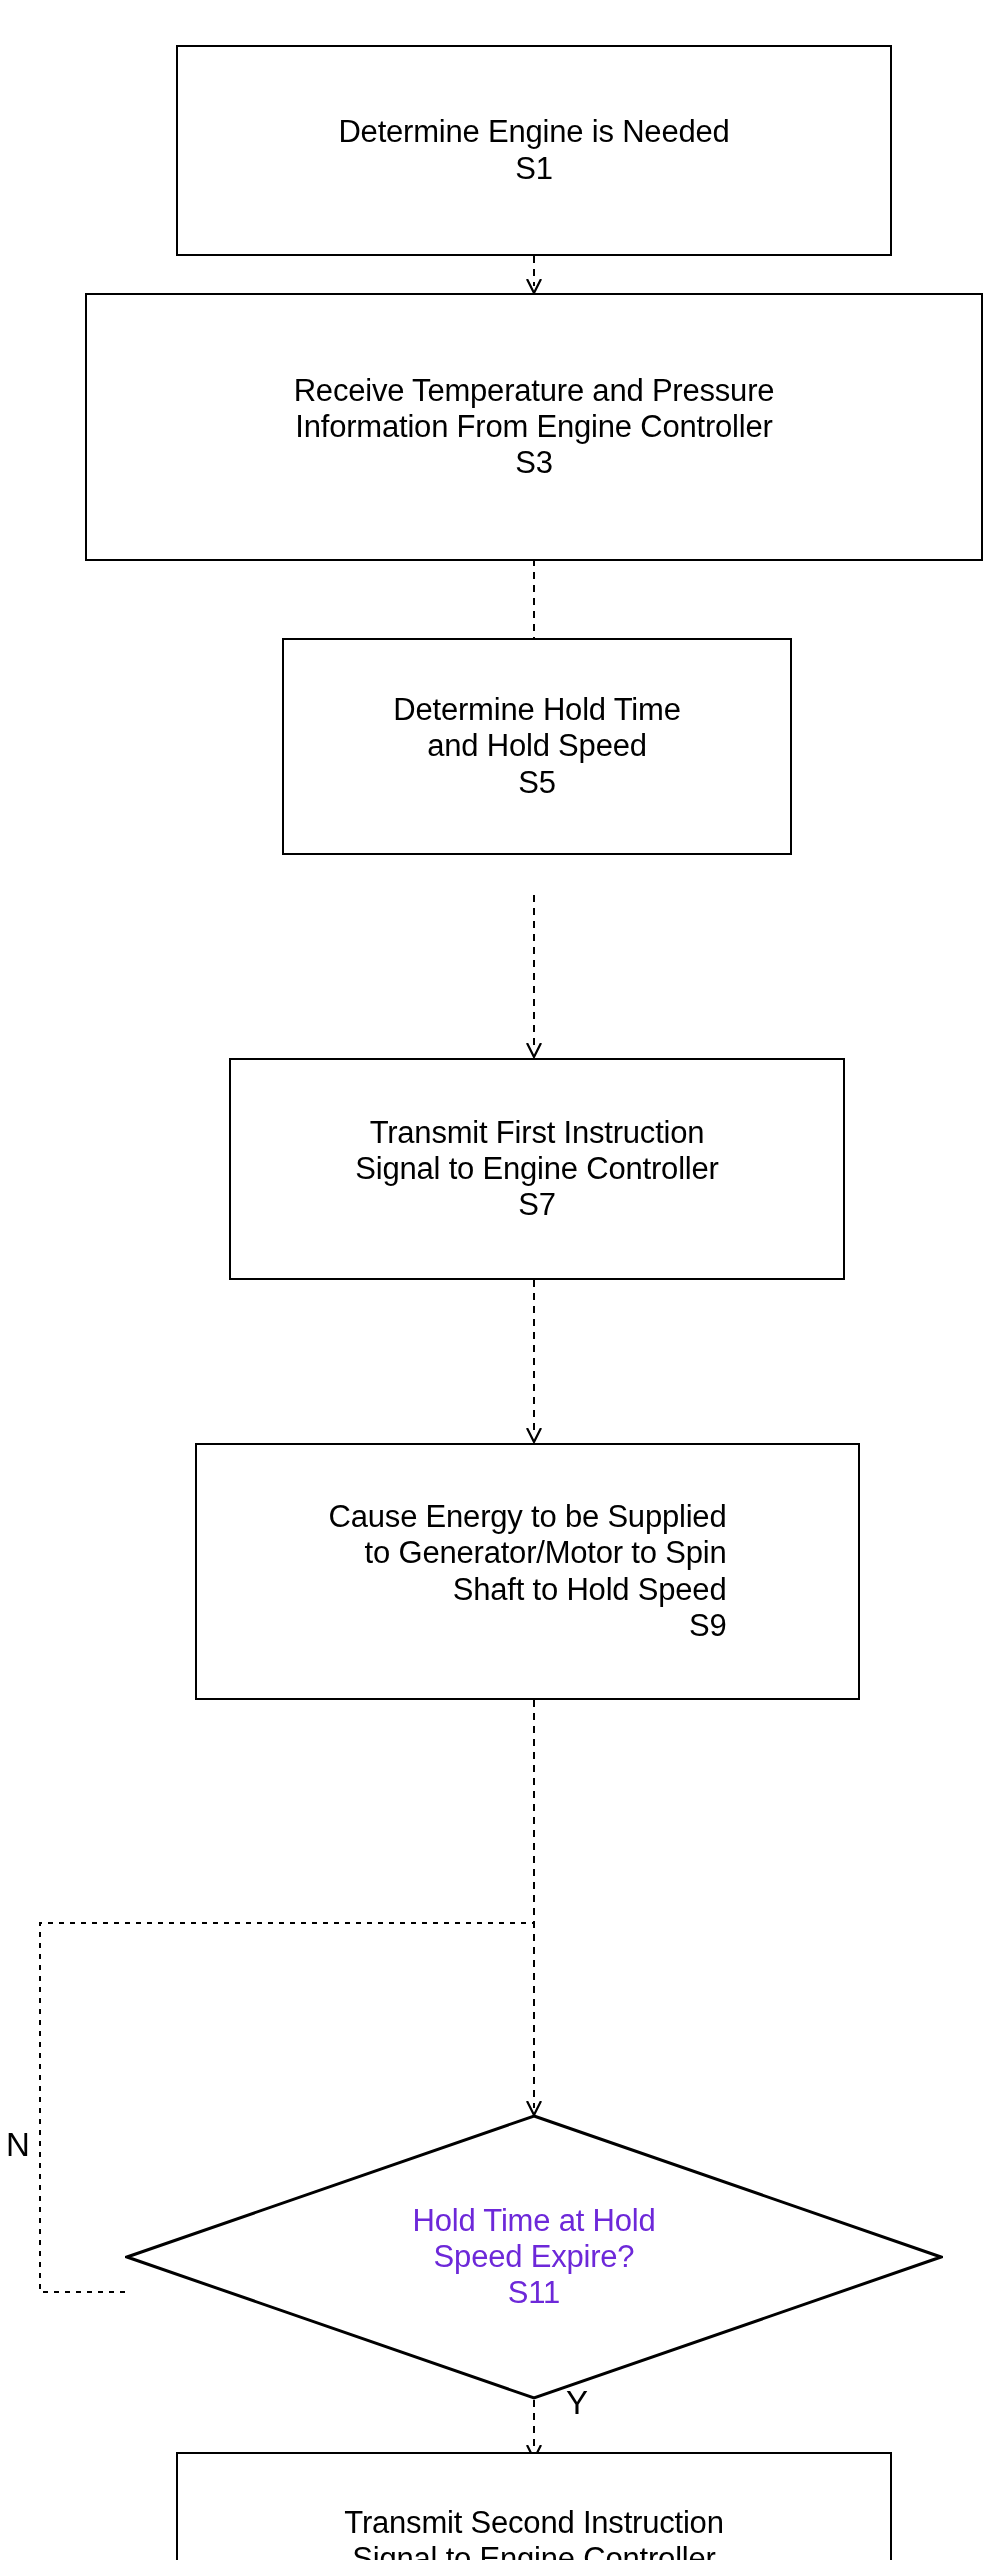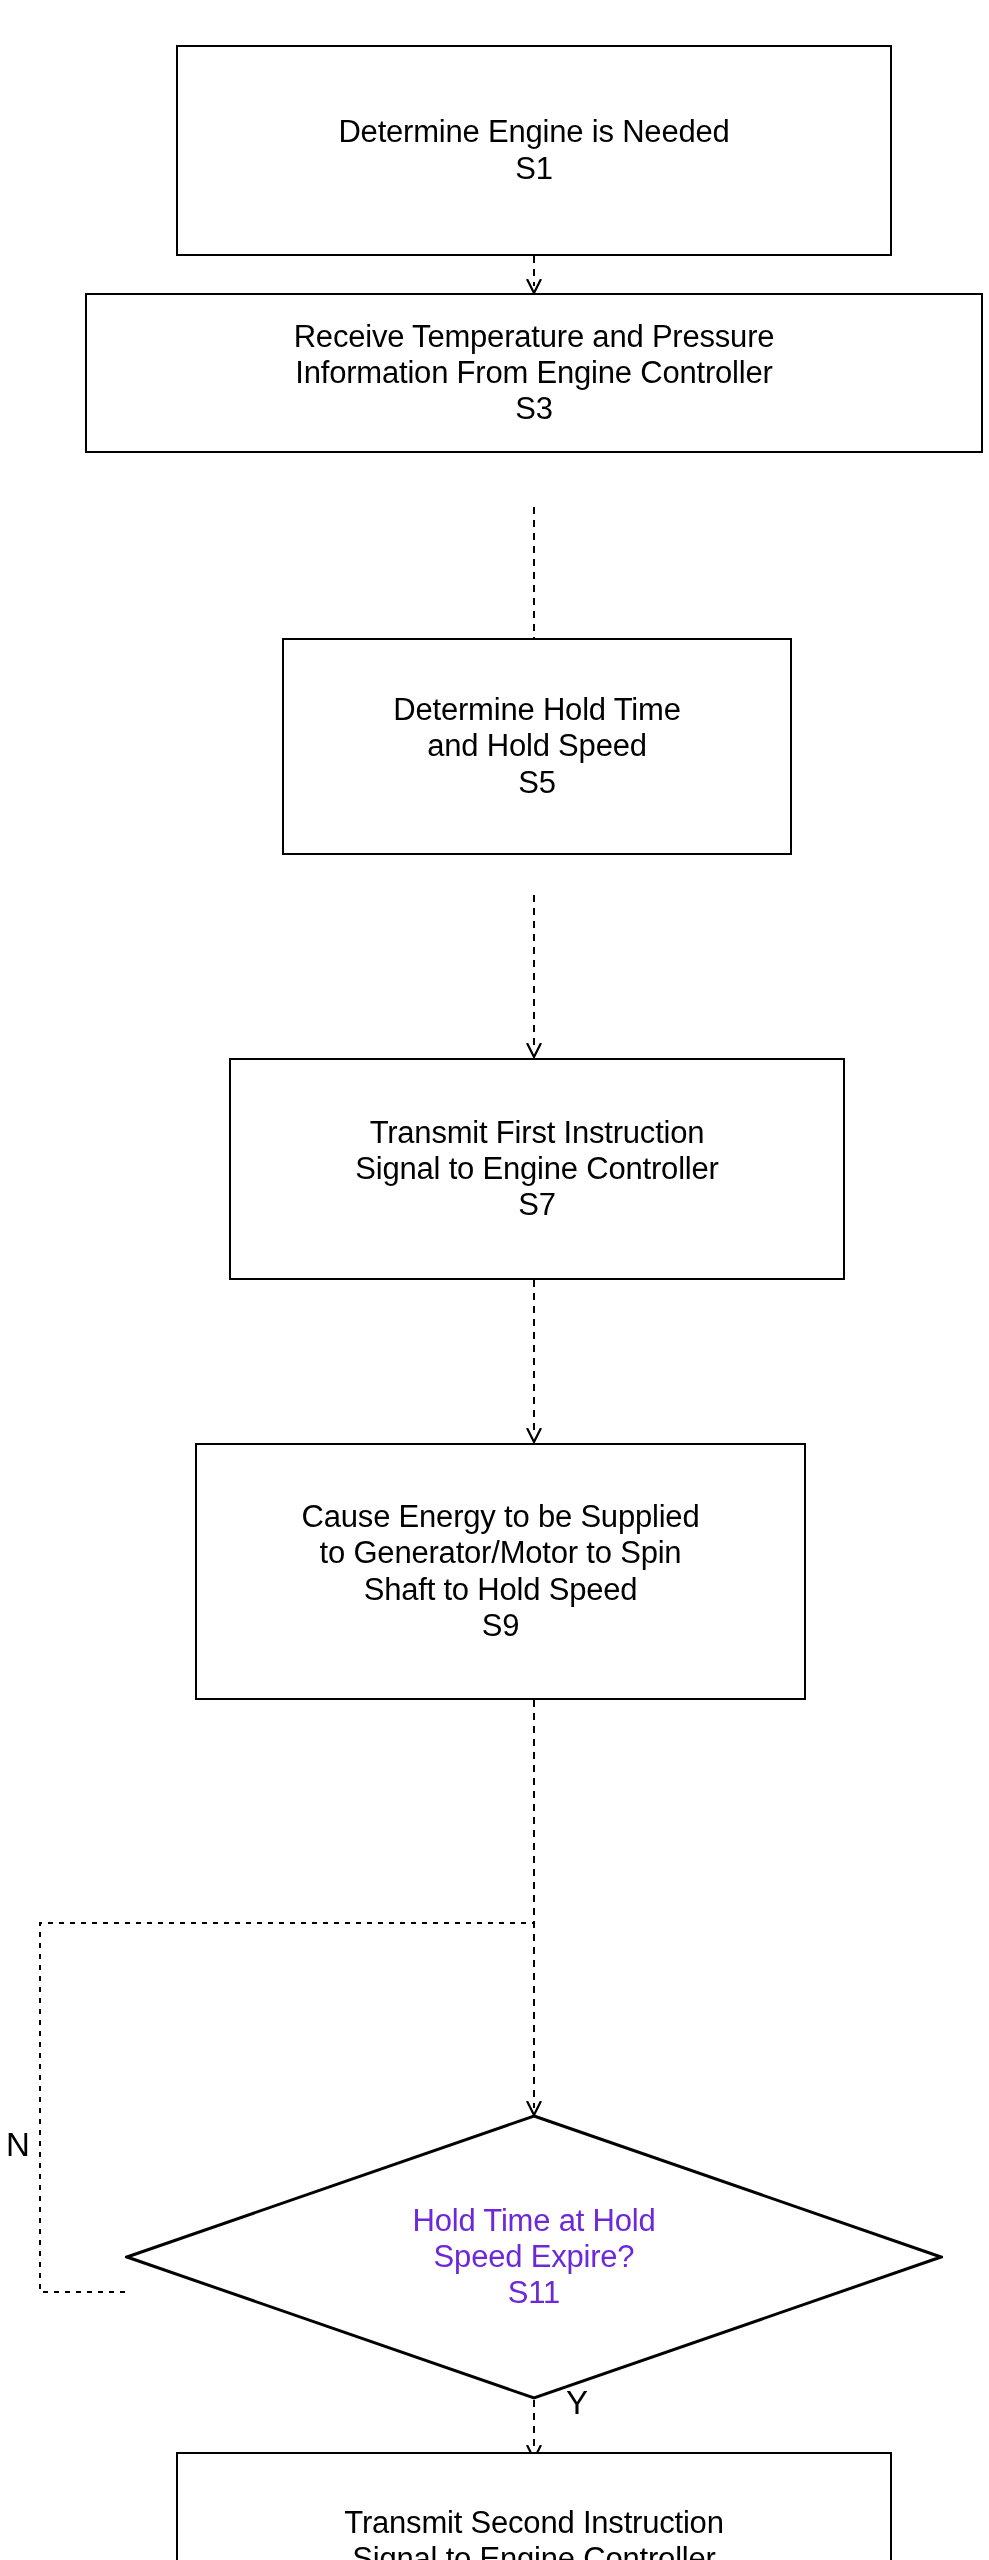--- a/index.html
+++ b/index.html
@@ -75,39 +75,39 @@
     <polyline points="125,2292 40,2292 40,1923 534,1923" fill="none" stroke="#000" stroke-width="2" stroke-dasharray="5 6"></polyline>
 
     <line x1="534" y1="2400" x2="534" y2="2452" stroke="#000" stroke-width="2" stroke-dasharray="7 6" marker-end="url(#openArrow)"></line>
   </svg>
 
   <div class="node" style="left:176px;top:6px;width:716px;height:211px;margin-top:39px;">
     <span class="txt">Determine Engine is Needed
 S1</span>
   </div>
 
-  <div class="node" style="left:85px;top:293px;width:898px;height:160px;">
+  <div class="node" style="left:85px;top:293px;width:898px;height:268px;">
     <span class="txt">Receive Temperature and Pressure
 Information From Engine Controller
 S3</span>
   </div>
 
   <div class="node" style="left:282px;top:638px;width:510px;height:217px;">
     <span class="txt">Determine Hold Time
 and Hold Speed
 S5</span>
   </div>
 
   <div class="node" style="left:229px;top:1058px;width:616px;height:222px;">
     <span class="txt">Transmit First Instruction
 Signal to Engine Controller
 S7</span>
   </div>
 
-  <div class="node" style="left:195px;top:1443px;width:611px;height:257px;">
+  <div class="node" style="left:195px;top:1443px;width:665px;height:257px;text-align:right;">
     <span class="txt">Cause Energy to be Supplied
 to Generator/Motor to Spin
 Shaft to Hold Speed
 S9</span>
   </div>
 
   <div class="diamond-wrap" style="left:125px;top:2114px;width:818px;height:286px;">
     <svg class="diamond-svg" viewBox="0 0 818 286" preserveAspectRatio="none" xmlns="http://www.w3.org/2000/svg">
       <polygon points="409,2 816,143 409,284 2,143" fill="#ffffff" stroke="#000000" stroke-width="3" vector-effect="non-scaling-stroke"></polygon>
     </svg>

